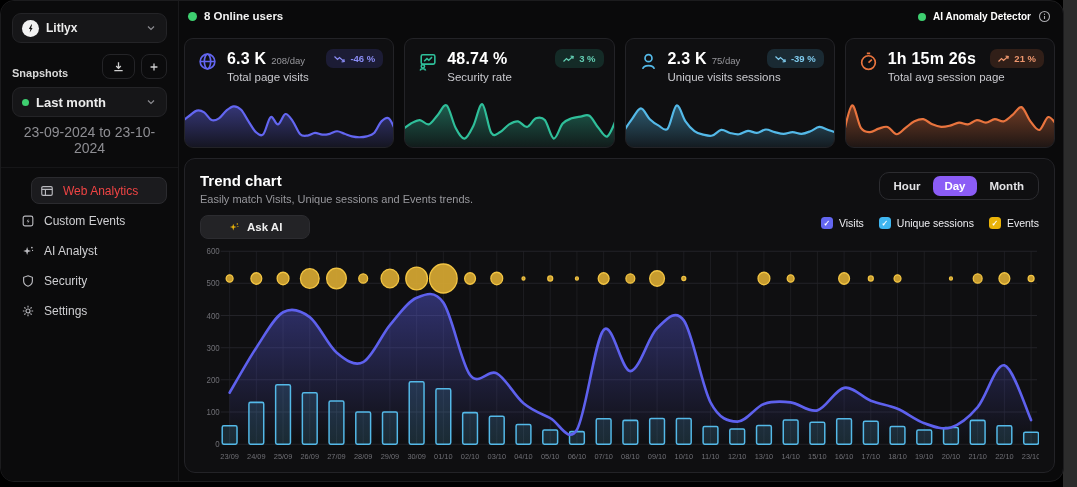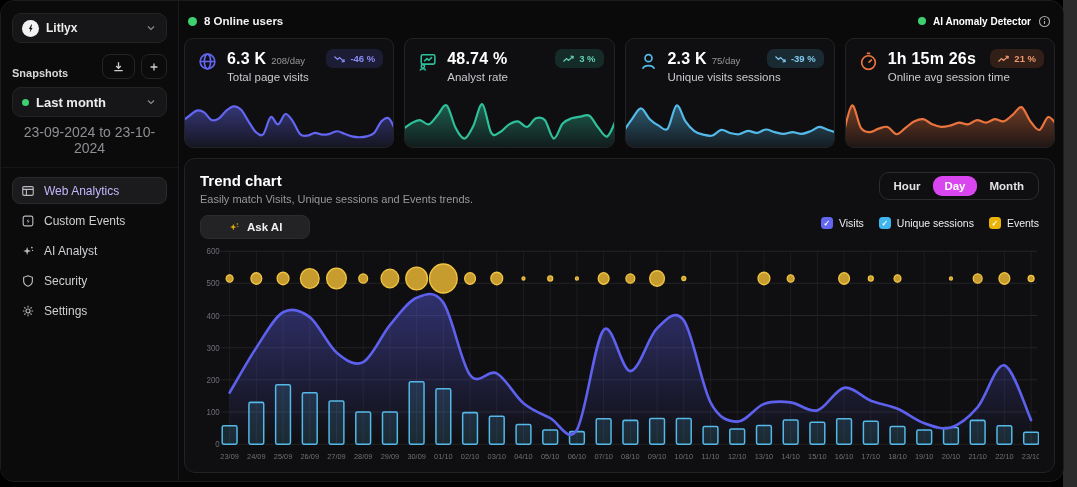--- a/index.html
+++ b/index.html
@@ -20,26 +20,26 @@
   .snap-label{font-size:11px;color:#d8d8d8;font-weight:600;flex:1;}
   .icon-btn{width:33px;height:25px;border:1px solid #242427;border-radius:8px;display:flex;align-items:center;justify-content:center;color:#cfcfcf;cursor:pointer;box-sizing:border-box;}
   .icon-btn.sq{width:26px;margin-left:6px;}
   .snap-select{margin-top:8px;display:flex;align-items:center;gap:7px;background:#161618;border:1px solid #242427;border-radius:9px;height:28px;padding:0 9px;cursor:pointer;}
   .snap-select .dot{width:7px;height:7px;border-radius:50%;}
   .snap-select .val{flex:1;font-size:13px;color:#ececec;font-weight:700;}
   .date-range{margin-top:7px;text-align:center;font-size:14px;color:#8e8e93;}
   .side-div{margin:11px -11px 9px;border-top:1px solid #161618;}
   .nav{display:flex;flex-direction:column;gap:3px;}
   .nav-item{display:flex;align-items:center;gap:9px;height:25px;padding:0 8px;border-radius:8px;border:1px solid transparent;color:#cfcfd2;font-size:12px;cursor:pointer;}
-  .nav-item.active{background:#1b1b1e;border-color:#2b2b2f;color:#c4b5fd;}
+  .nav-item.active{background:#1b1b1e;border-color:#2b2b2f;color:#ef4444;margin-left:19px;}
   .nav-item .nicon{display:flex;color:#b9b9be;}
 
   
   .main{flex:1;display:flex;flex-direction:column;padding:9px 8px 8px 5px;box-sizing:border-box;min-width:0;}
-  .topbar{display:flex;align-items:center;height:22px;padding:0 4px;margin-bottom:6px;}
+  .topbar{display:flex;align-items:flex-start;height:22px;padding:0 4px;margin-bottom:6px;}
   .online{display:flex;align-items:center;gap:7px;font-size:11.5px;font-weight:600;color:#f2f2f2;}
   .gdot{width:9px;height:9px;border-radius:50%;}
   .anomaly{margin-left:auto;display:flex;align-items:center;gap:7px;font-size:10px;font-weight:700;color:#fff;}
   .info-i{color:#a9a9ad;display:flex;cursor:pointer;}
 
   .cards{display:grid;grid-template-columns:repeat(4,1fr);gap:10px;height:110px;}
   .card{position:relative;background:#0f0f11;border:1px solid #232327;border-radius:9px;overflow:hidden;}
   .card-top{display:flex;align-items:flex-start;gap:9px;padding:11px 12px 0;}
   .stat-icon{margin-top:1px;display:flex;}
   .v-row{display:flex;align-items:baseline;gap:5px;}
@@ -48,21 +48,21 @@
   .v-label{font-size:11.5px;color:#c9c9ce;margin-top:3px;}
   .badge{position:absolute;top:10px;right:10px;display:flex;align-items:center;gap:5px;font-size:9.5px;font-weight:700;padding:4px 8px;border-radius:7px;}
   .spark{position:absolute;left:0;right:0;bottom:0;height:50px;}
   .spark svg{display:block;width:100%;height:50px;}
 
   .panel{flex:1;margin-top:10px;position:relative;background:#0f0f11;border:1px solid #232327;border-radius:11px;padding:13px 15px 6px;box-sizing:border-box;min-height:0;}
   .p-title{font-size:15px;font-weight:700;color:#fff;}
   .p-sub{font-size:11px;color:#97979c;margin-top:4px;}
   .seg{position:absolute;top:13px;right:15px;display:flex;gap:2px;border:1px solid #2c2c30;border-radius:10px;padding:3px;}
   .seg button{background:transparent;border:0;color:#e3e3e6;font-size:11.5px;font-weight:600;padding:4px 11px;border-radius:7px;cursor:pointer;font-family:inherit;}
-  .seg button.active{background:#d946ef;color:#fff;border-radius:9px;}
+  .seg button.active{background:#8b5cf6;color:#fff;}
   .askai{margin-top:10px;display:inline-flex;align-items:center;gap:7px;background:#232326;border:1px solid #2c2c30;border-radius:8px;padding:5px 27px;font-size:11.5px;font-weight:600;color:#f0f0f0;cursor:pointer;}
   .askai .sp{display:flex;color:#eab308;}
   .legend{position:absolute;right:15px;top:58px;display:flex;align-items:center;gap:15px;}
   .leg-item{display:flex;align-items:center;gap:6px;cursor:pointer;}
   .leg-box{width:12px;height:12px;border-radius:3.5px;display:flex;align-items:center;justify-content:center;color:#fff;font-size:8px;font-weight:700;}
   .leg-label{font-size:10.5px;color:#ececf0;}
   .chart-wrap{margin-top:8px;}
   .chart-wrap svg{display:block;width:100%;height:220px;}
 </style>
 </head>
@@ -232,21 +232,21 @@
                   <polyline points="6.8,9.8 9.5,7.2 11.3,8.8 14.3,5.8"></polyline>
                   <circle cx="5.6" cy="14.6" r="1.6"></circle>
                   <path d="M3,18.6 c0.5,-2.2 4.7,-2.2 5.2,0"></path>
                 </svg>
             </span>
             <div>
               <div class="v-row">
                 <span class="v-main">48.74 %</span>
                 <span class="v-per"></span>
               </div>
-              <div class="v-label">Analyst rate</div>
+              <div class="v-label">Security rate</div>
             </div>
           </div>
           <div class="badge" style="background: rgba(47, 191, 154, 0.16); color: rgb(99, 207, 179);">
             <svg class="tr" width="11" height="8" viewBox="0 0 11 8" fill="none" stroke="currentColor" stroke-width="1.2">
                 <polyline class="tmain" points="0.5,6.5 3.5,3.5 5.5,5.5 10,1.5"></polyline>
                 <polyline class="tarrow" points="7.6,1.1 10.2,1.4 9.8,3.8"></polyline>
               </svg>
             <span>3 %</span>
           </div>
           <div class="spark">
@@ -306,21 +306,21 @@
               <svg width="21" height="21" viewBox="0 0 20 20" fill="none" stroke="currentColor" stroke-width="1.6">
                   <circle cx="10" cy="11" r="6.5"></circle>
                   <path d="M10,11 L13.2,8.2 M8.4,2.2 H11.6"></path>
                 </svg>
             </span>
             <div>
               <div class="v-row">
                 <span class="v-main">1h 15m 26s</span>
                 <span class="v-per"></span>
               </div>
-              <div class="v-label">Online avg session time</div>
+              <div class="v-label">Total avg session page</div>
             </div>
           </div>
           <div class="badge" style="background: rgba(233, 116, 62, 0.16); color: rgb(239, 151, 110);">
             <svg class="tr" width="11" height="8" viewBox="0 0 11 8" fill="none" stroke="currentColor" stroke-width="1.2">
                 <polyline class="tmain" points="0.5,6.5 3.5,3.5 5.5,5.5 10,1.5"></polyline>
                 <polyline class="tarrow" points="7.6,1.1 10.2,1.4 9.8,3.8"></polyline>
               </svg>
             <span>21 %</span>
           </div>
           <div class="spark">

